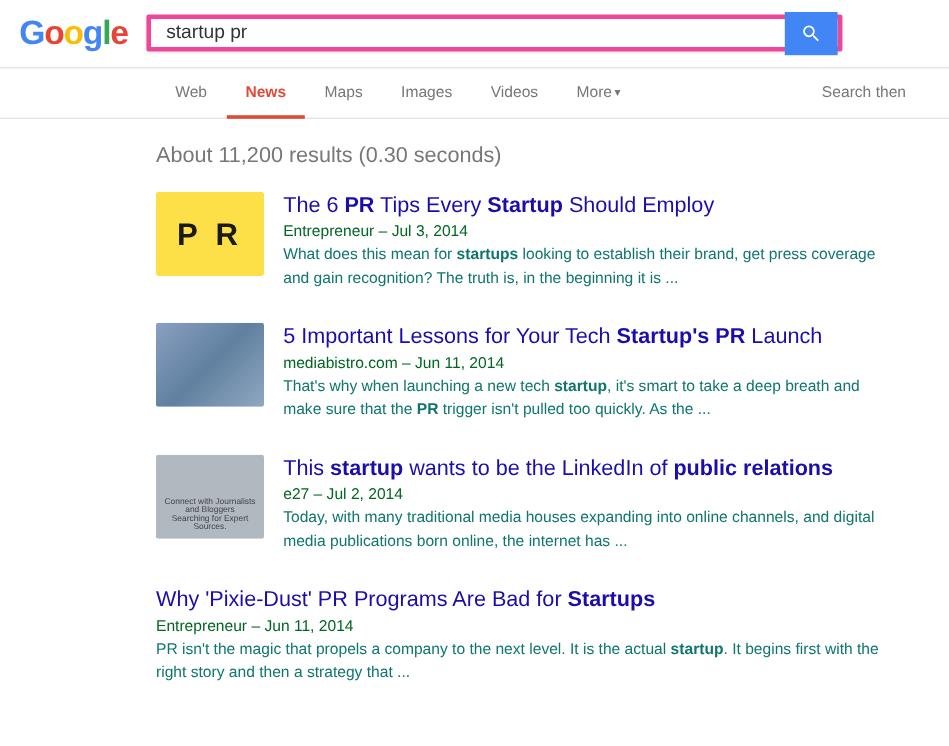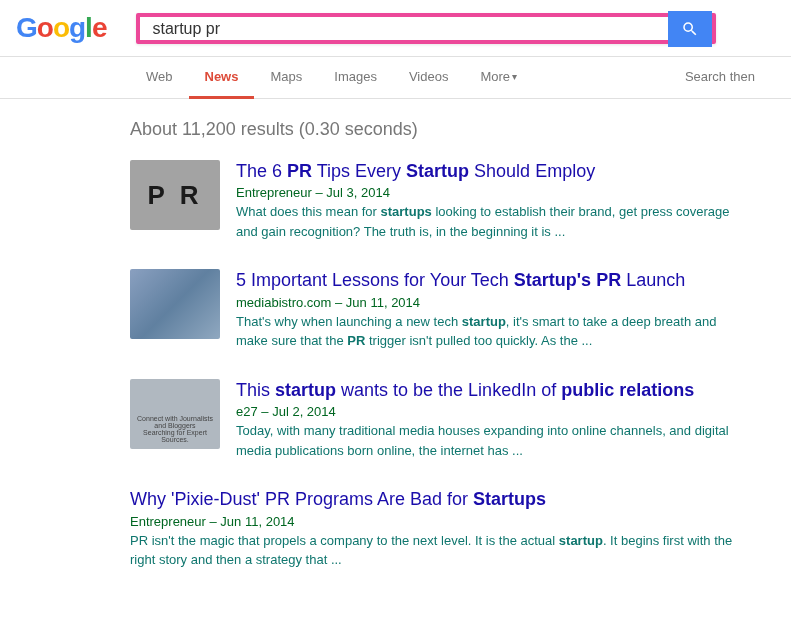--- a/index.html
+++ b/index.html
@@ -1,24 +1,24 @@
 <!DOCTYPE html>
 <html><head>
   <meta charset="utf-8">
   <style>
     * { margin: 0; padding: 0; box-sizing: border-box; }
     body { font-family: Arial, sans-serif; font-size: 14px; background: #fff; color: #222; }
 
     
     #header {
       display: flex;
-      align-items: flex-end;
+      align-items: flex-start;
       padding: 12px 16px;
       border-bottom: 1px solid #e0e0e0;
-      gap: 30px;
+      gap: 16px;
     }
     #logo {
       font-size: 28px;
       font-weight: bold;
       letter-spacing: -1px;
       text-decoration: none;
       flex-shrink: 0;
     }
     .logo-g { color: #4285F4; }
     .logo-o1 { color: #EA4335; }
@@ -123,21 +123,21 @@
       width: 90px;
       height: 70px;
       flex-shrink: 0;
       background: #ccc;
       overflow: hidden;
       border-radius: 2px;
     }
 
     
     .pr-thumb {
-      background: #a3a3a3;
+      background: #fde047;
       width: 100%;
       height: 100%;
       display: flex;
       align-items: center;
       justify-content: center;
       font-size: 26px;
       font-weight: bold;
       color: #1a1a1a;
       letter-spacing: 4px;
     }

